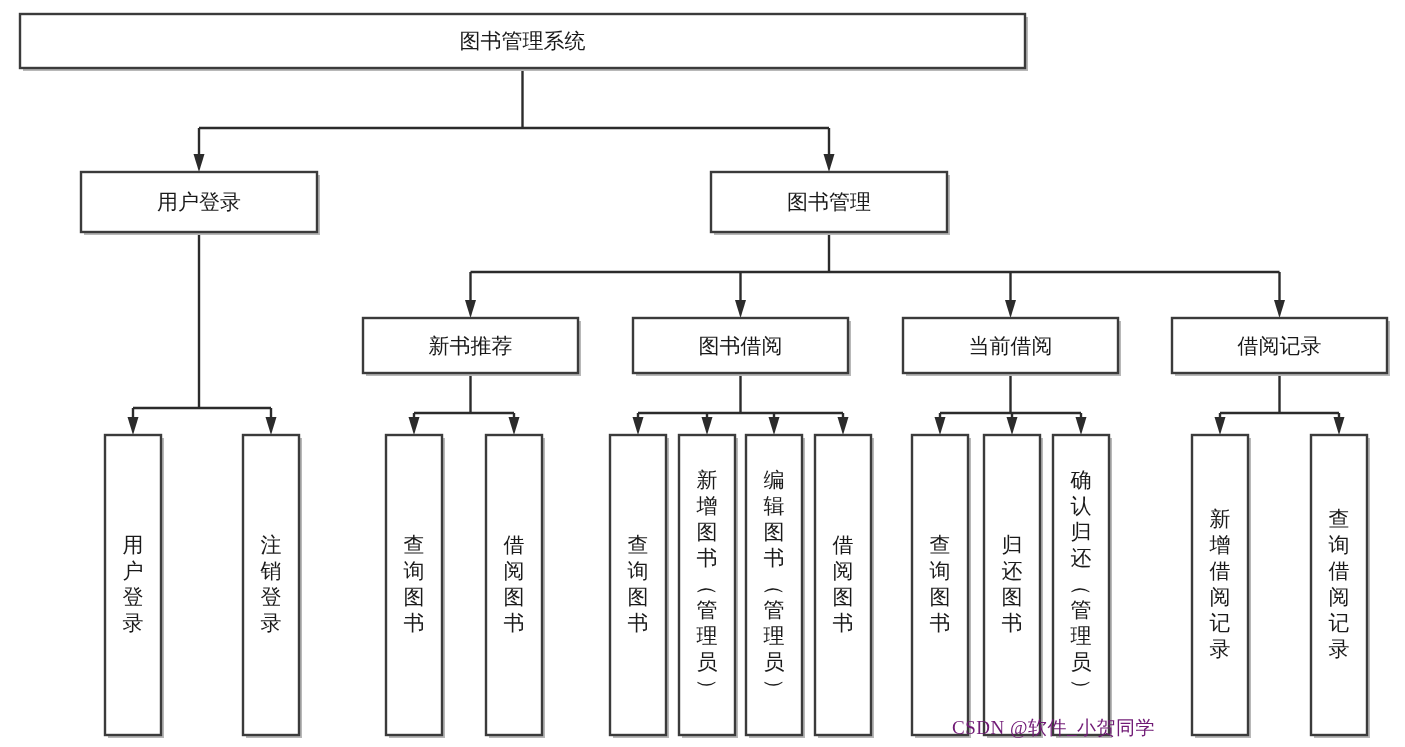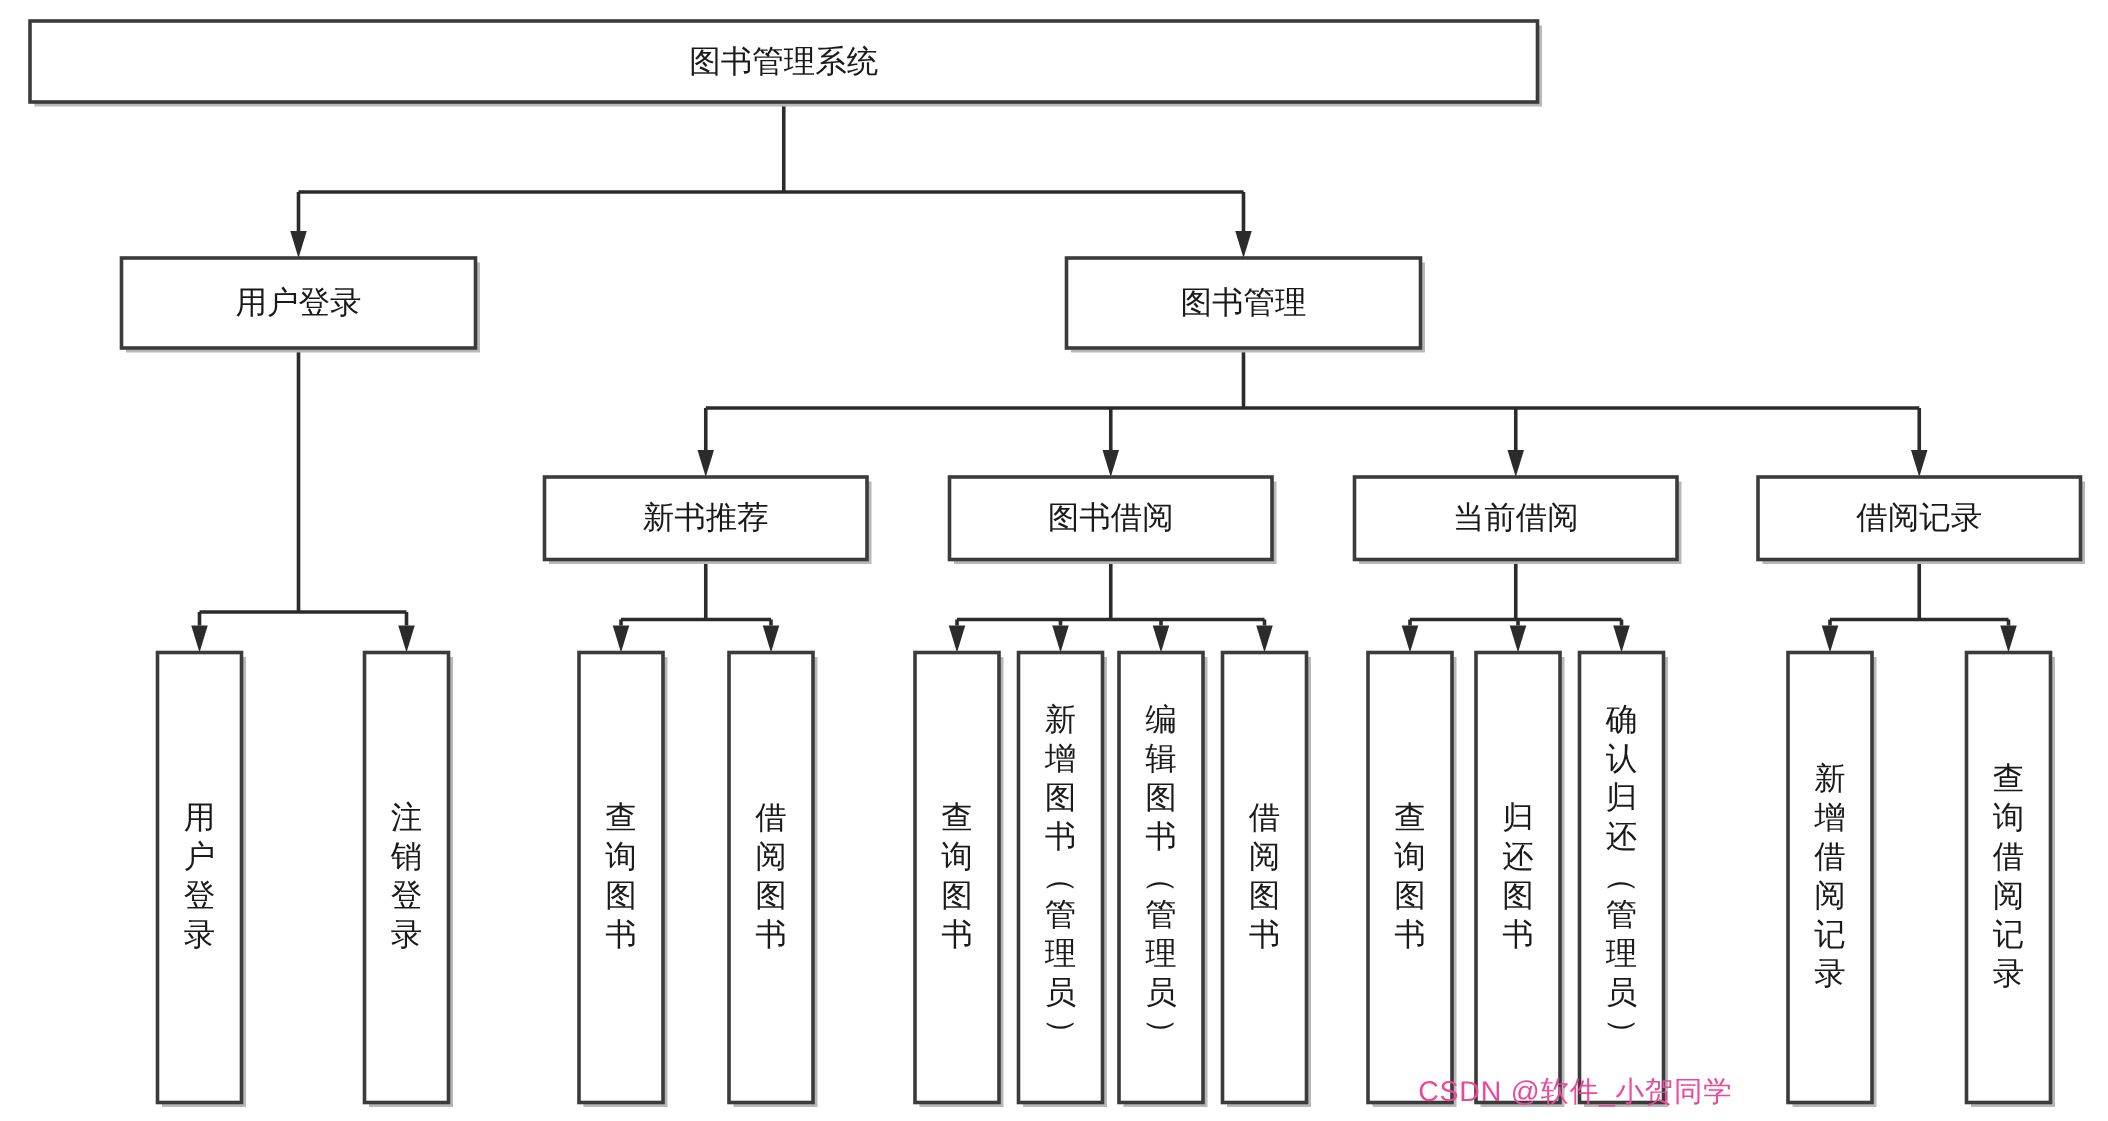--- a/index.html
+++ b/index.html
@@ -55,23 +55,23 @@
   .leaf-label {
     fill: #1a1a1a;
     font-family: "DejaVu Sans", "Liberation Sans", sans-serif;
     font-size: 21px;
     text-anchor: middle;
   }
   .watermark {
     position: absolute;
     right: 8px;
     bottom: 6px;
-    font-family: Liberation Sans, sans-serif;
+    font-family: Liberation Serif, serif;
     font-size: 19px;
-    color: #ec4899;
+    color: #701a75;
     letter-spacing: 0.5px;
     white-space: nowrap;
     pointer-events: none;
   }
 </style>
 </head>
 <body>
 
 <div id="diagram-root">
   <svg class="diagram" viewBox="0 0 1405 747" xmlns="http://www.w3.org/2000/svg">

